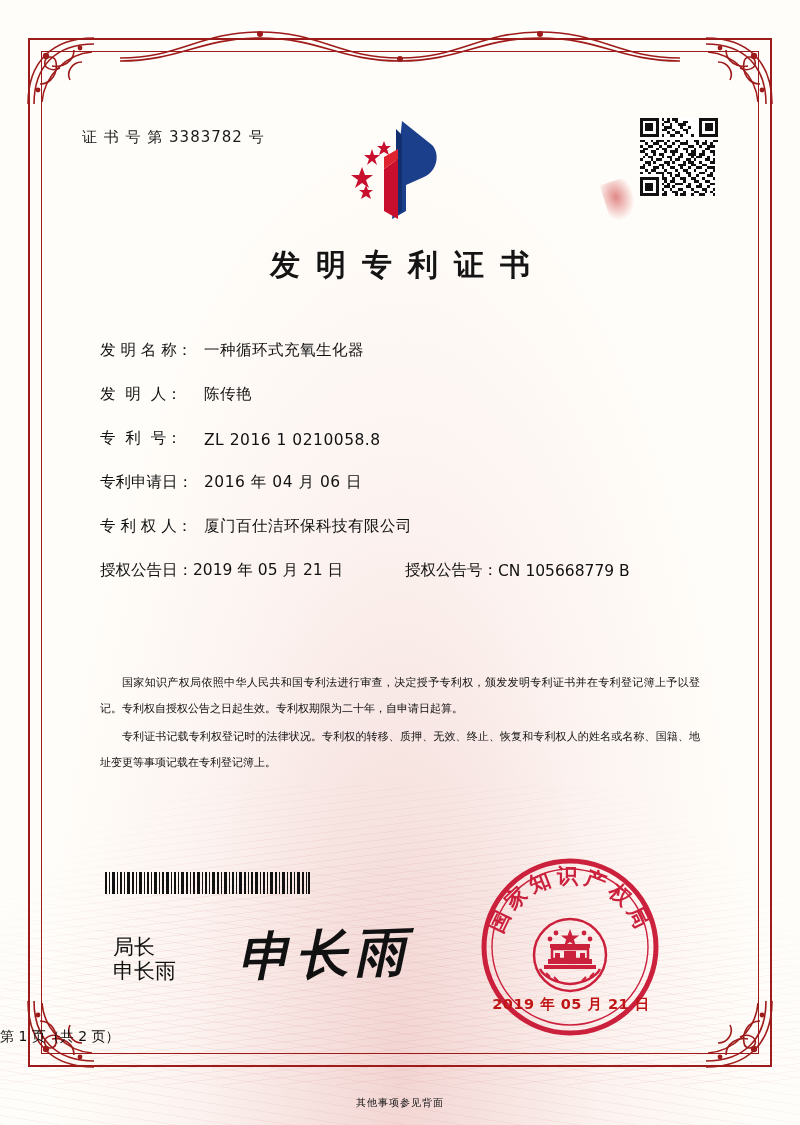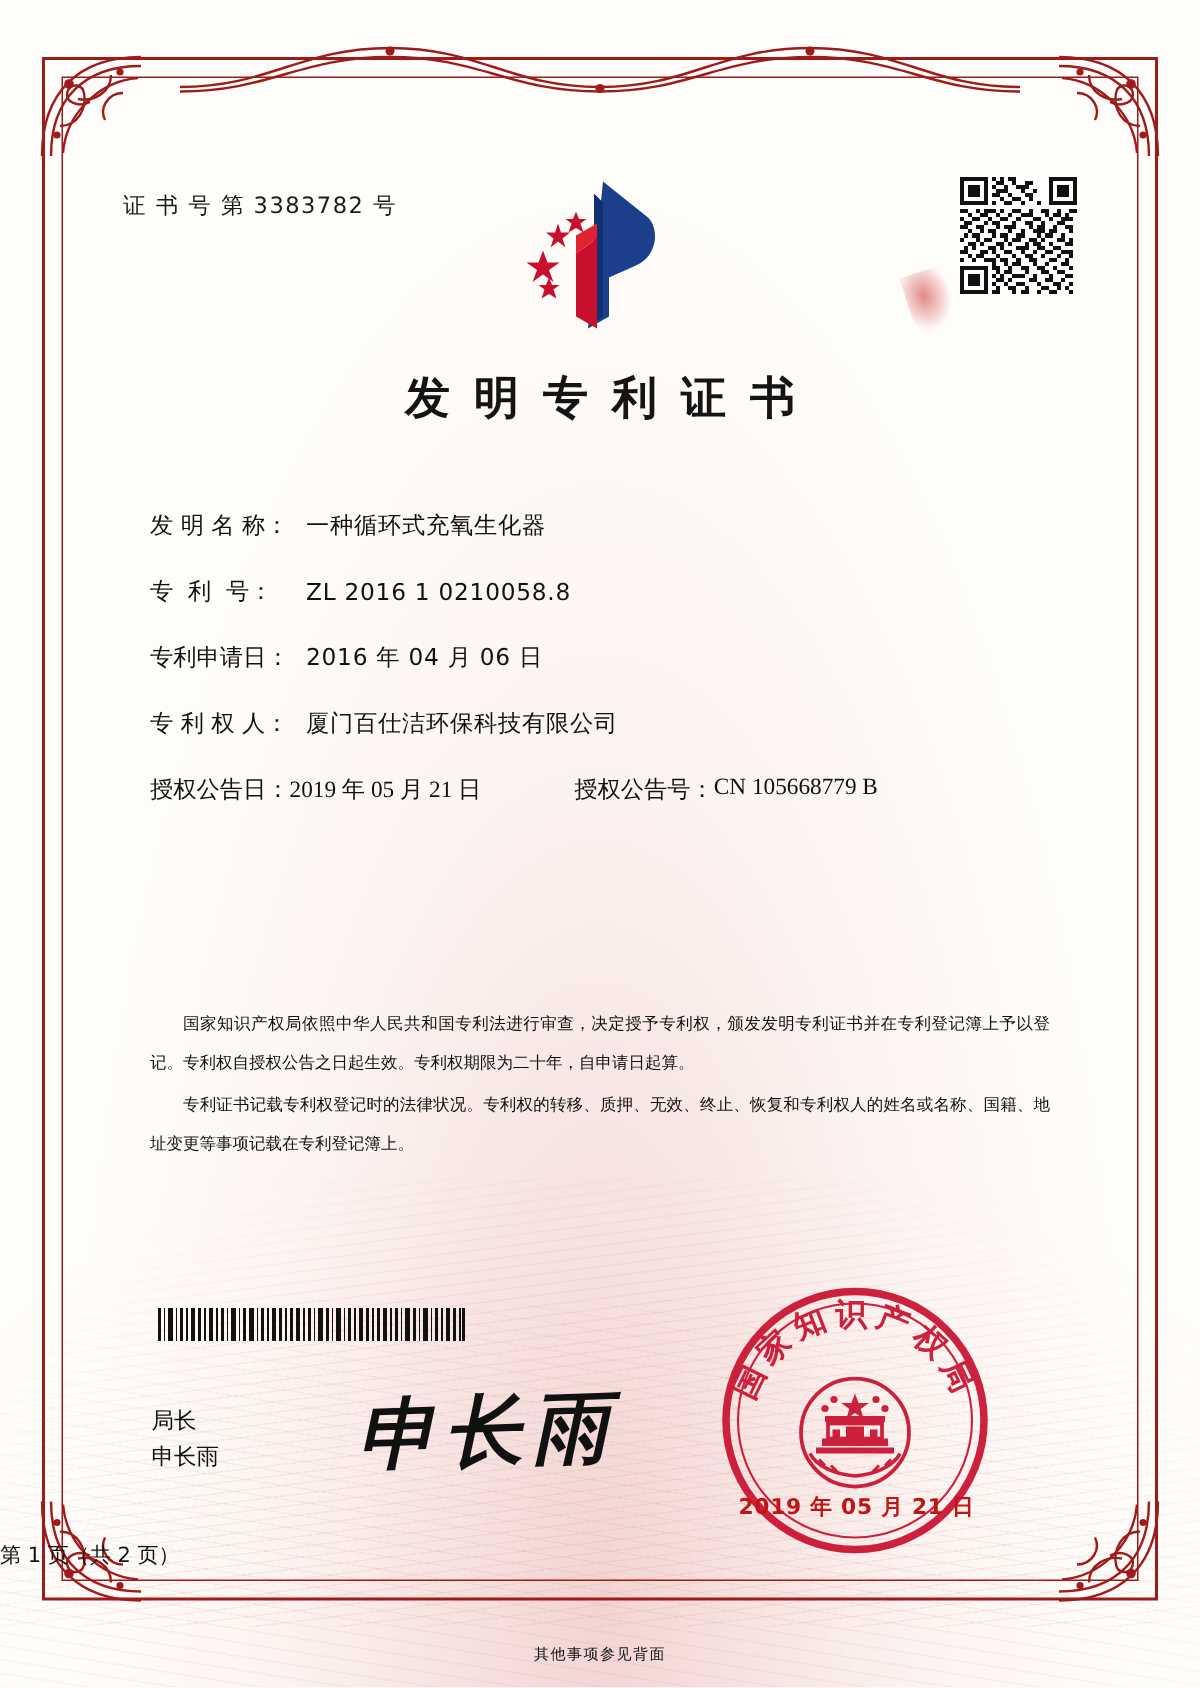--- a/index.html
+++ b/index.html
@@ -93,48 +93,48 @@
     text-align:center;
     font-size:30px;letter-spacing:16px;
     font-weight:bold;
     color:#141414;
     font-family:"DejaVu Serif","Liberation Serif",serif;
     text-indent:16px;
   }
 
   .fields{position:absolute;left:100px;top:340px;width:600px;}
   .field{
-    display:flex;align-items:center;
+    display:flex;align-items:flex-end;
     margin-bottom:23px;
     font-size:15.5px;color:#111;
   }
   .f-label{
     width:104px;flex:none;
     letter-spacing:0px;
     white-space:pre;
   }
   .f-value{letter-spacing:.5px;}
 
-  .row-two{display:flex;align-items:flex-start;font-size:15.5px;color:#111;margin-bottom:10px;font-family:Liberation Serif, serif;}
+  .row-two{display:flex;align-items:center;font-size:15.5px;color:#111;margin-bottom:10px;}
   .row-two .g2{margin-left:62px;}
 
   .paras{
     position:absolute;left:100px;right:100px;top:670px;
     font-size:11px;line-height:26px;color:#111;
     text-align:justify;
     font-family:"DejaVu Serif","Liberation Serif",serif;
   }
   .paras p{margin:0 0 2px 0;text-indent:2em;}
 
   
   .barcode{position:absolute;left:105px;top:872px;width:205px;height:22px;}
   .barcode svg{width:100%;height:100%;display:block;}
 
   
-  .director{position:absolute;left:101px;top:935px;font-size:15px;line-height:24px;color:#111;}
+  .director{position:absolute;left:113px;top:935px;font-size:21px;line-height:24px;color:#111;}
 
   .signature{
     position:absolute;left:238px;top:920px;
     font-size:52px;color:#111;
     font-family:"DejaVu Serif","Liberation Serif",serif;
     font-style:italic;font-weight:bold;
     letter-spacing:6px;
     transform:rotate(-2deg);
   }
 
@@ -463,20 +463,24 @@
     <div class="qr-smudge"></div>
 
     <div class="title">发明专利证书</div>
 
     <div class="fields">
       <div class="field">
         <span class="f-label">发 明 名 称：</span>
         <span class="f-value">一种循环式充氧生化器</span>
       </div>
       <div class="field">
+        <span class="f-label">发  明  人：</span>
+        <span class="f-value">陈传艳</span>
+      </div>
+      <div class="field">
         <span class="f-label">专  利  号：</span>
         <span class="f-value">ZL 2016 1 0210058.8</span>
       </div>
       <div class="field">
         <span class="f-label">专利申请日：</span>
         <span class="f-value">2016 年 04 月 06 日</span>
       </div>
       <div class="field">
         <span class="f-label">专 利 权 人：</span>
         <span class="f-value">厦门百仕洁环保科技有限公司</span>

